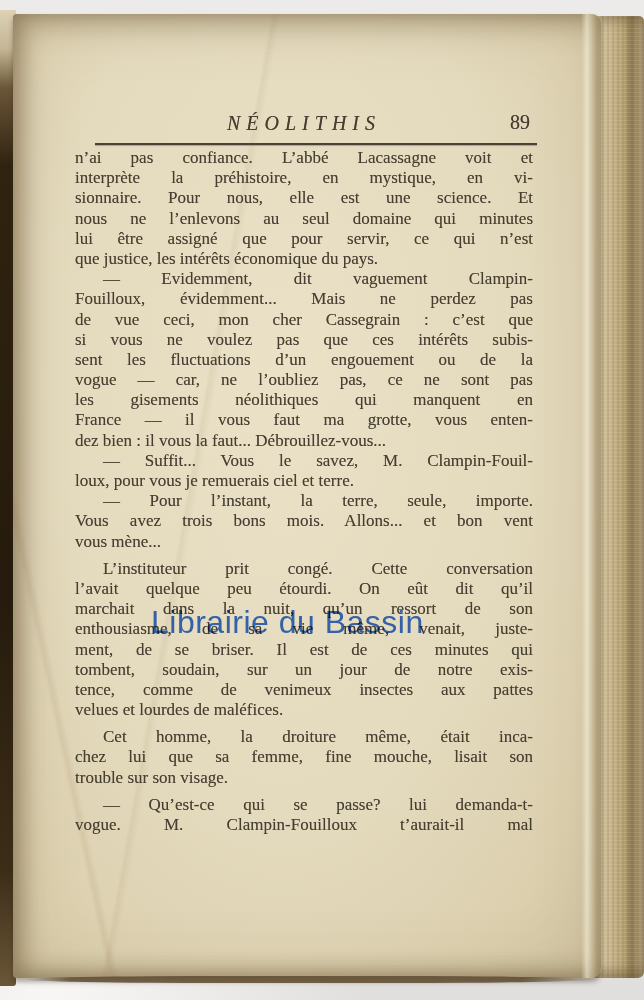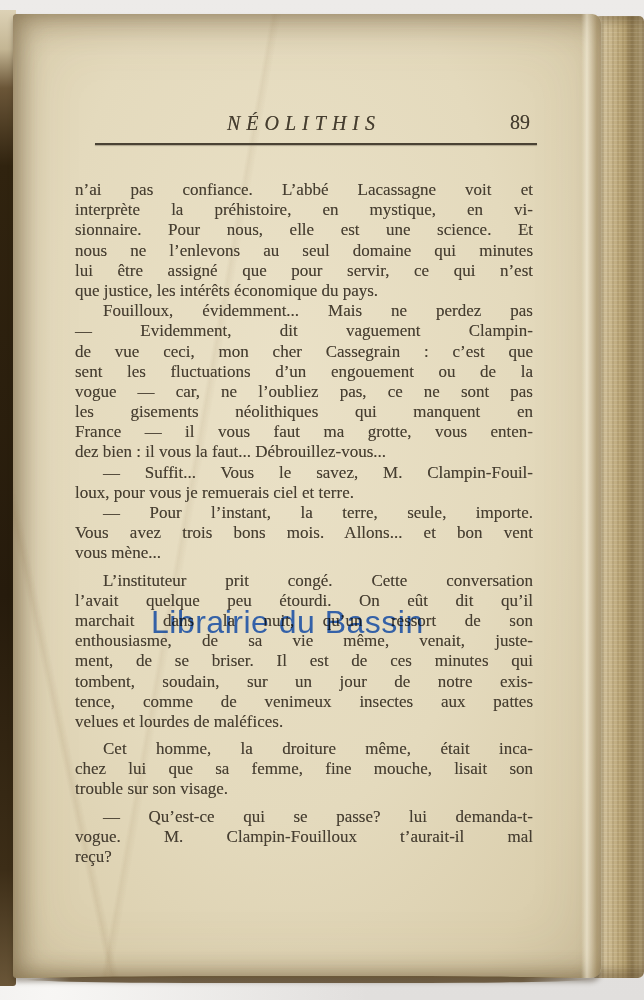--- a/index.html
+++ b/index.html
@@ -74,21 +74,21 @@
   }
   .header-pagenum {
     position:absolute; right:3px; top:1px; font-size:20px; color:#453d2f;
     text-shadow:0 0 .5px rgba(69,61,47,.6);
   }
   .header-rule {
     position:absolute; left:20px; right:-4px; top:33px; height:2px;
     background:#4a4234; box-shadow:0 1px 1px rgba(74,66,52,.35);
   }
 
-  .page-body { margin-top:36px; font-size:17px; color:#463e31;
+  .page-body { margin-top:4px; font-size:17px; color:#463e31;
     text-shadow:0 0 .4px rgba(70,62,49,.45); }
   .line { line-height:20.2px; height:20.2px; text-align:justify; text-align-last:justify;
     white-space:nowrap; overflow:visible; }
   .line.last { text-align-last:left; }
   .para.indent .line:first-child { text-indent:28px; }
   .para.gap { margin-top:7px; }
 
   
   .watermark {
     position:absolute; left:151px; top:604px;
@@ -118,23 +118,24 @@
       <div class="page-body">
           <div class="para">
             <div class="line">n’ai pas confiance. L’abbé Lacassagne voit et</div>
             <div class="line">interprète la préhistoire, en mystique, en vi-</div>
             <div class="line">sionnaire. Pour nous, elle est une science. Et</div>
             <div class="line">nous ne l’enlevons au seul domaine qui minutes</div>
             <div class="line">lui être assigné que pour servir, ce qui n’est</div>
             <div class="line last">que justice, les intérêts économique du pays.</div>
           </div>
           <div class="para indent">
+            <div class="line">— Evidemment, dit vaguement Clampin-</div>
             <div class="line">Fouilloux, évidemment... Mais ne perdez pas</div>
-            <div class="line">— Evidemment, dit vaguement Clampin-</div>
             <div class="line">de vue ceci, mon cher Cassegrain : c’est que</div>
+            <div class="line">si vous ne voulez pas que ces intérêts subis-</div>
             <div class="line">sent les fluctuations d’un engouement ou de la</div>
             <div class="line">vogue — car, ne l’oubliez pas, ce ne sont pas</div>
             <div class="line">les gisements néolithiques qui manquent en</div>
             <div class="line">France — il vous faut ma grotte, vous enten-</div>
             <div class="line last">dez bien : il vous la faut... Débrouillez-vous...</div>
           </div>
           <div class="para indent">
             <div class="line">— Suffit... Vous le savez, M. Clampin-Fouil-</div>
             <div class="line last">loux, pour vous je remuerais ciel et terre.</div>
           </div>
@@ -154,20 +155,19 @@
             <div class="line last">velues et lourdes de maléfices.</div>
           </div>
           <div class="para indent gap">
             <div class="line">Cet homme, la droiture même, était inca-</div>
             <div class="line">chez lui que sa femme, fine mouche, lisait son</div>
             <div class="line last">trouble sur son visage.</div>
           </div>
           <div class="para indent gap">
             <div class="line">— Qu’est-ce qui se passe? lui demanda-t-</div>
             <div class="line">vogue. M. Clampin-Fouilloux t’aurait-il mal</div>
-            <div class="line last">reçu?</div>
           </div>
         </div>
     </div>
   </div>
 
   <div class="watermark">Librairie du Bassin</div>
 </div>
 
 </body></html>

